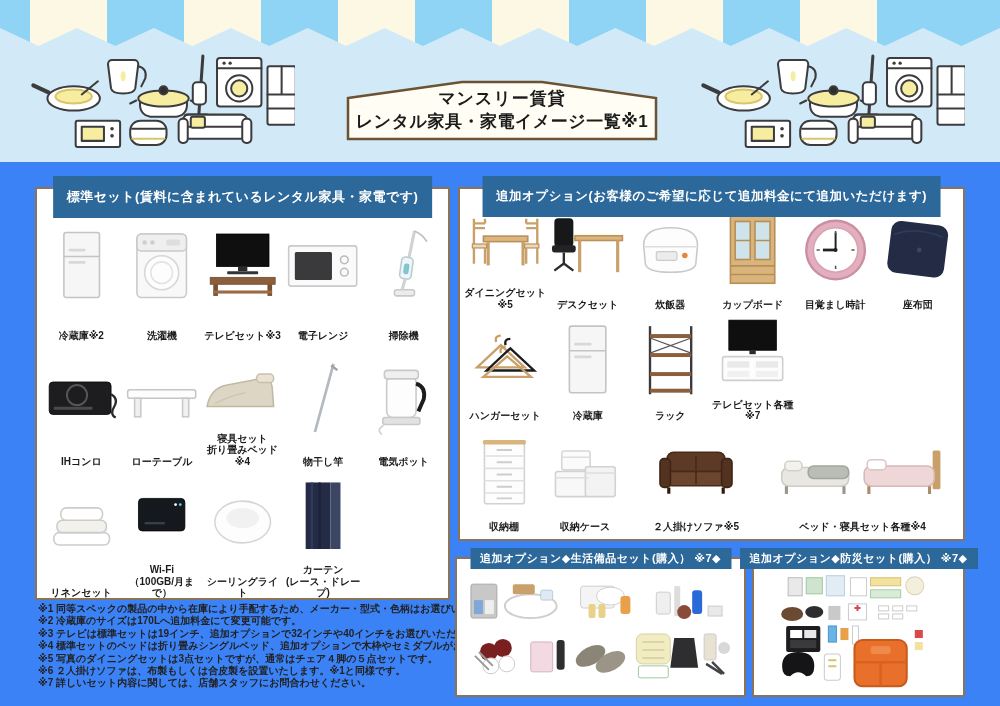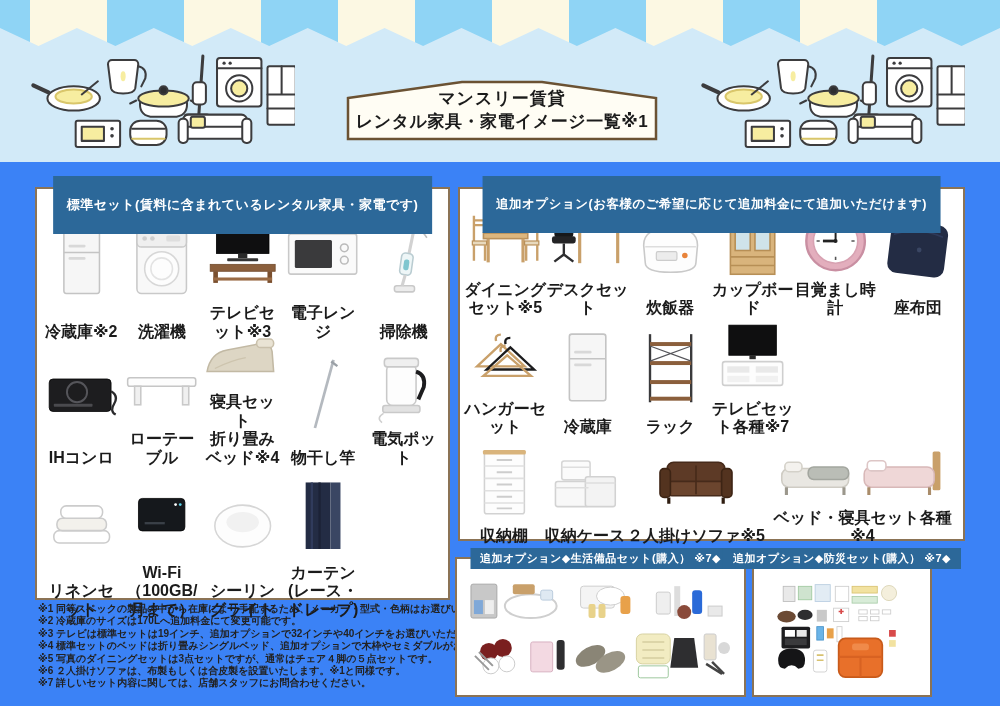--- a/index.html
+++ b/index.html
@@ -21,40 +21,40 @@
   .plaque{position:absolute;left:344px;top:78px;width:316px;height:64px;}
   .plaque svg{position:absolute;inset:0;}
   .plaque .t1{position:absolute;left:0;right:0;top:9px;text-align:center;
     font-size:17px;font-weight:800;letter-spacing:1px;}
   .plaque .t2{position:absolute;left:0;right:0;top:32px;text-align:center;
     font-size:17px;font-weight:800;letter-spacing:.5px;}
   
   .box{position:absolute;border:2px solid #8b7355;background:#fff;box-sizing:border-box;}
   .hdr{position:absolute;top:-13px;left:50%;transform:translateX(-50%);
     background:#2c6899;color:#fff;font-weight:700;white-space:nowrap;
-    padding:20px 14px;font-size:13px;letter-spacing:.5px;}
+    padding:12px 14px;font-size:13px;letter-spacing:.5px;}
   .std{left:35px;top:187px;width:415px;height:413px;}
   .opt{left:458px;top:187px;width:507px;height:354px;}
   .buyA{left:455px;top:557px;width:291px;height:140px;}
-  .buyB{left:752px;top:557px;width:180px;height:140px;}
+  .buyB{left:752px;top:557px;width:213px;height:140px;}
   .buyA .hdr,.buyB .hdr{font-size:11px;top:-11px;padding:3px 10px;}
   .opt .hdr{font-size:12.5px;}
   
   .grid{display:grid;width:100%;height:100%;box-sizing:border-box;padding:14px 4px 6px;}
   .std .grid{grid-template-columns:repeat(5,1fr);grid-template-rows:140px 126px 1fr;}
   .optrows{display:flex;flex-direction:column;width:100%;height:100%;
     box-sizing:border-box;padding:12px 4px 4px;}
   .orow{display:grid;grid-template-columns:repeat(6,1fr);flex:1;}
   .orow3{display:grid;grid-template-columns:80px 82px 140px 1fr;flex:1;}
   .cell{display:flex;flex-direction:column;align-items:center;justify-content:flex-end;
     min-width:0;margin:0;}
   .thumb{flex:1;display:flex;align-items:center;justify-content:center;width:100%;}
   .thumb svg{height:80px;max-width:96%;}
   .tall svg{height:95px;}
-  .cell figcaption{font-size:16px;font-weight:700;text-align:center;line-height:1.15;
+  .cell figcaption{font-size:10px;font-weight:700;text-align:center;line-height:1.15;
     white-space:pre-line;padding-bottom:2px;}
   
   .notes{position:absolute;left:38px;top:603px;width:420px;}
   .notes div{font-size:10px;font-weight:700;color:#222;line-height:12.4px;white-space:nowrap;}
   
   .collage{position:absolute;inset:10px 4px 4px;display:flex;align-items:center;justify-content:center;}
   .collage svg{width:100%;height:100%;}
 </style>
 </head>
 <body>

